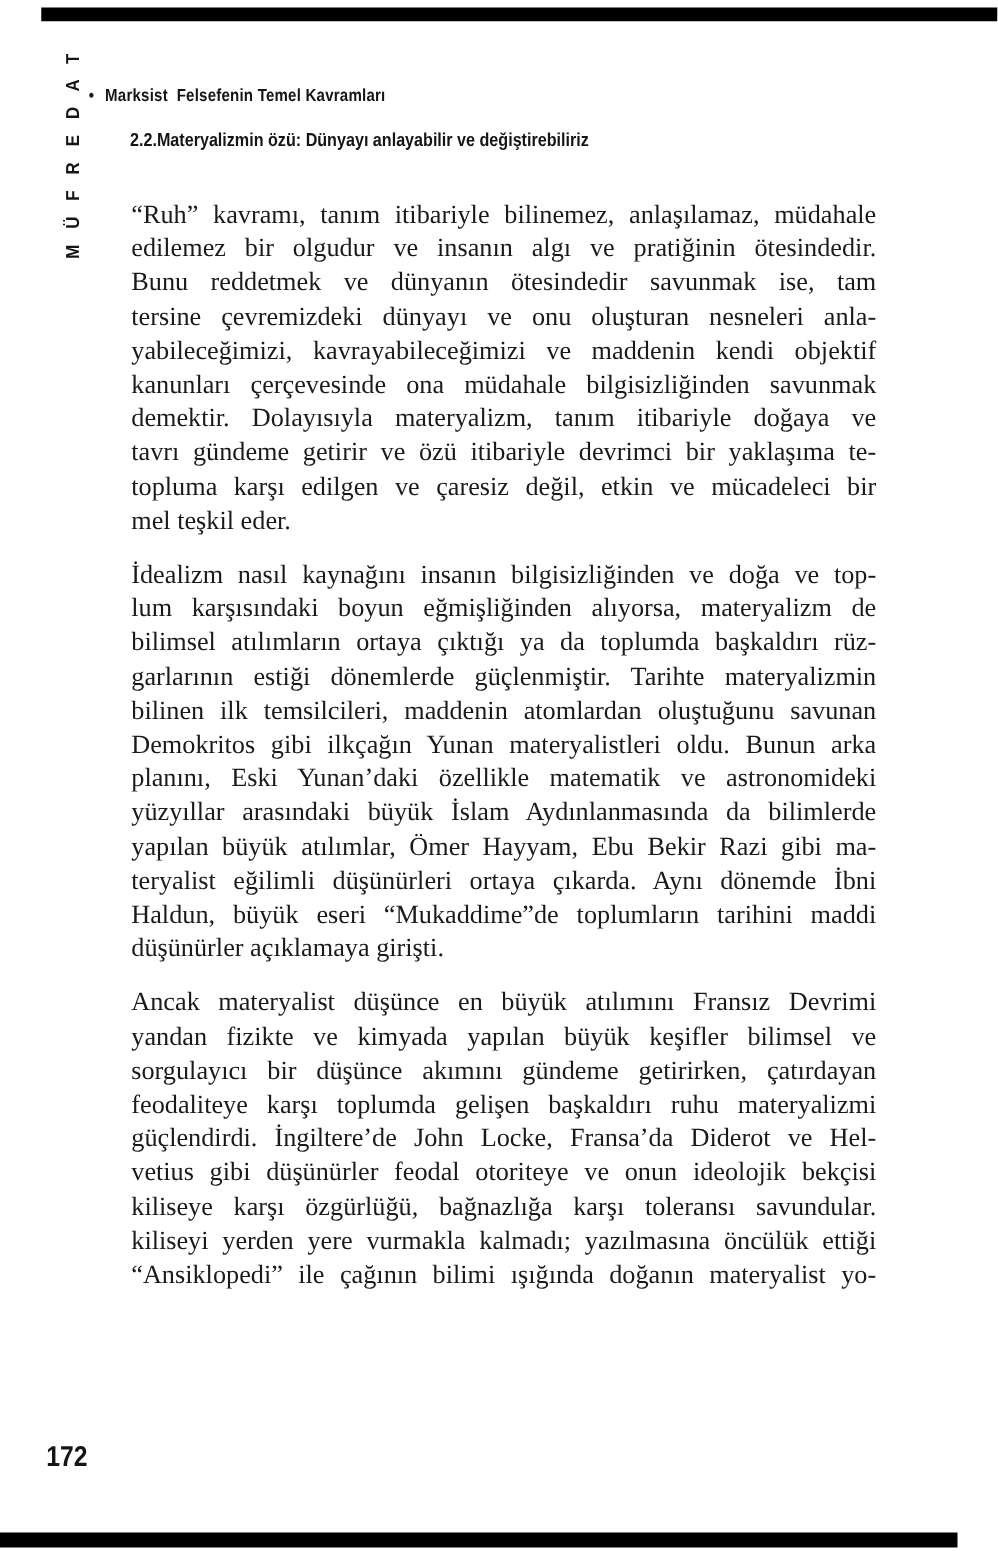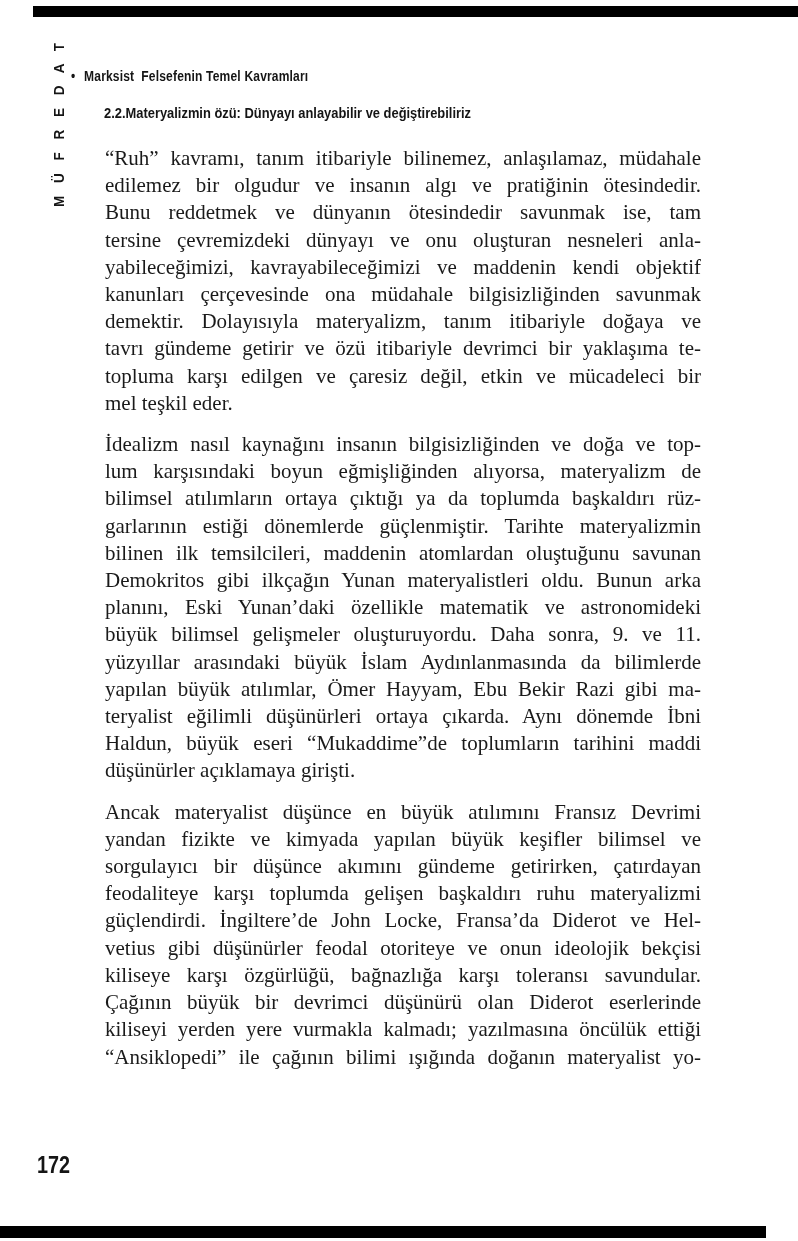--- a/index.html
+++ b/index.html
@@ -18,21 +18,21 @@
   .header-line{position:absolute;left:57px;top:52px;font-size:14px;letter-spacing:.2px;}
   .header-line .bullet{margin-right:10px;}
   .side-label{
     position:absolute;left:50px;top:207px;
     font-family:"Liberation Sans",sans-serif;font-weight:700;font-size:15px;
     letter-spacing:5px;white-space:pre;color:#151515;
     transform:rotate(-90deg) scaleX(0.9);transform-origin:top left;
   }
   .section-heading{position:absolute;left:104px;top:104px;font-size:15px;}
   .body-text{position:absolute;left:105px;top:142px;width:596px;font-size:21px;}
-  .para{margin:3px 0 14px 0;}
+  .para{margin:16px 0 14px 0;}
   .line{
     line-height:27.2px;text-align:justify;text-align-last:justify;
     white-space:normal;
   }
   .line.flushlast{text-align-last:left;}
   .page-number{
     position:absolute;left:37px;top:1152px;font-size:23px;
   }
 </style>
 </head>
@@ -66,36 +66,34 @@
       <div class="line flushlast">mel teşkil eder.</div>
     </div>
     <div class="para">
       <div class="line">İdealizm nasıl kaynağını insanın bilgisizliğinden ve doğa ve top-</div>
       <div class="line">lum karşısındaki boyun eğmişliğinden alıyorsa, materyalizm de</div>
       <div class="line">bilimsel atılımların ortaya çıktığı ya da toplumda başkaldırı rüz-</div>
       <div class="line">garlarının estiği dönemlerde güçlenmiştir. Tarihte materyalizmin</div>
       <div class="line">bilinen ilk temsilcileri, maddenin atomlardan oluştuğunu savunan</div>
       <div class="line">Demokritos gibi ilkçağın Yunan materyalistleri oldu. Bunun arka</div>
       <div class="line">planını, Eski Yunan’daki özellikle matematik ve astronomideki</div>
-      <div class="line">büyük bilimsel gelişmeler oluşturuyordu. Daha sonra, 9. ve 11.</div>
       <div class="line">yüzyıllar arasındaki büyük İslam Aydınlanmasında da bilimlerde</div>
       <div class="line">yapılan büyük atılımlar, Ömer Hayyam, Ebu Bekir Razi gibi ma-</div>
       <div class="line">teryalist eğilimli düşünürleri ortaya çıkarda. Aynı dönemde İbni</div>
       <div class="line">Haldun, büyük eseri “Mukaddime”de toplumların tarihini maddi</div>
       <div class="line flushlast">düşünürler açıklamaya girişti.</div>
     </div>
     <div class="para">
       <div class="line">Ancak materyalist düşünce en büyük atılımını Fransız Devrimi</div>
       <div class="line">yandan fizikte ve kimyada yapılan büyük keşifler bilimsel ve</div>
       <div class="line">sorgulayıcı bir düşünce akımını gündeme getirirken, çatırdayan</div>
       <div class="line">feodaliteye karşı toplumda gelişen başkaldırı ruhu materyalizmi</div>
       <div class="line">güçlendirdi. İngiltere’de John Locke, Fransa’da Diderot ve Hel-</div>
       <div class="line">vetius gibi düşünürler feodal otoriteye ve onun ideolojik bekçisi</div>
       <div class="line">kiliseye karşı özgürlüğü, bağnazlığa karşı toleransı savundular.</div>
-      <div class="line">Çağının büyük bir devrimci düşünürü olan Diderot eserlerinde</div>
       <div class="line">kiliseyi yerden yere vurmakla kalmadı; yazılmasına öncülük ettiği</div>
       <div class="line">“Ansiklopedi” ile çağının bilimi ışığında doğanın materyalist yo-</div>
     </div>
   </div>
 
 <div class="page-number">
   <span class="condensed">172</span>
 </div>
 
 <div class="bar bar-bottom"></div>

